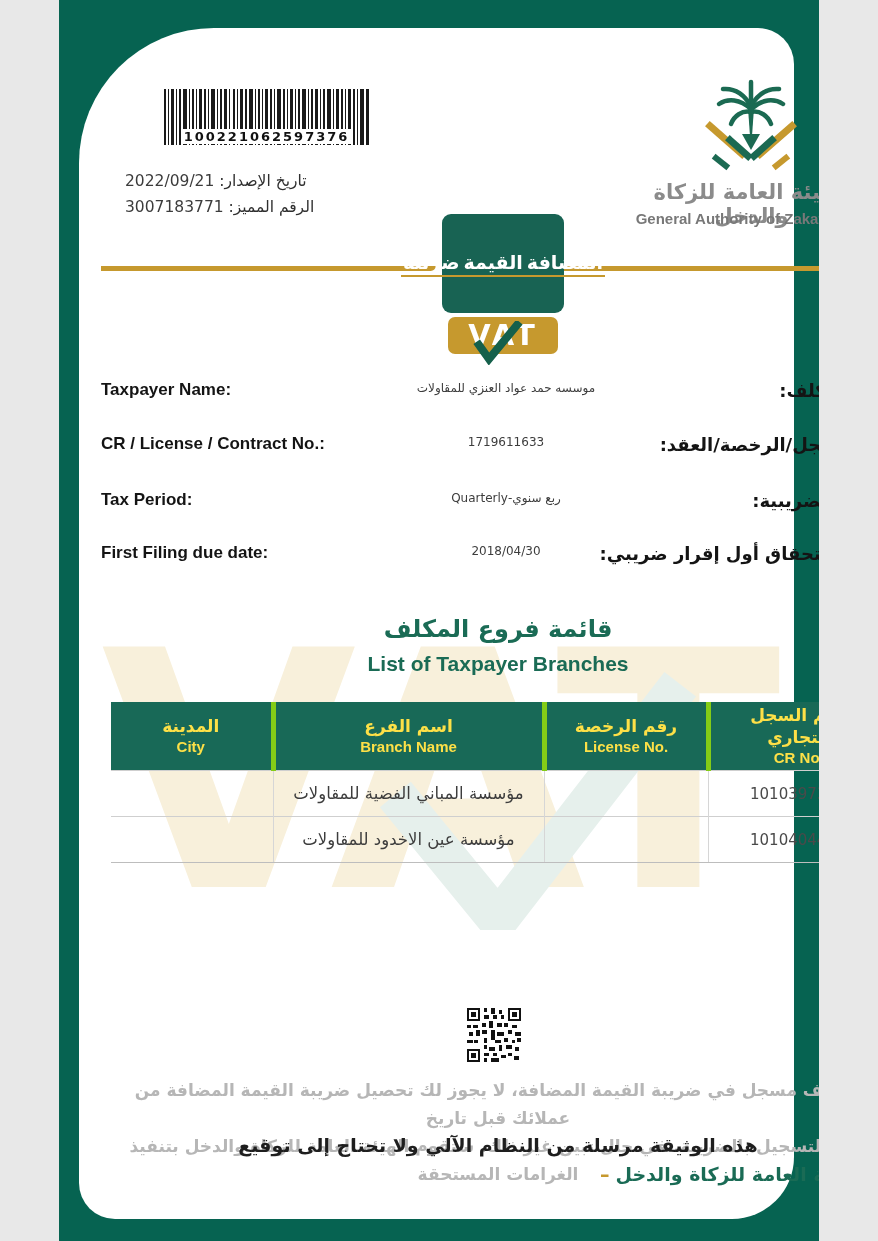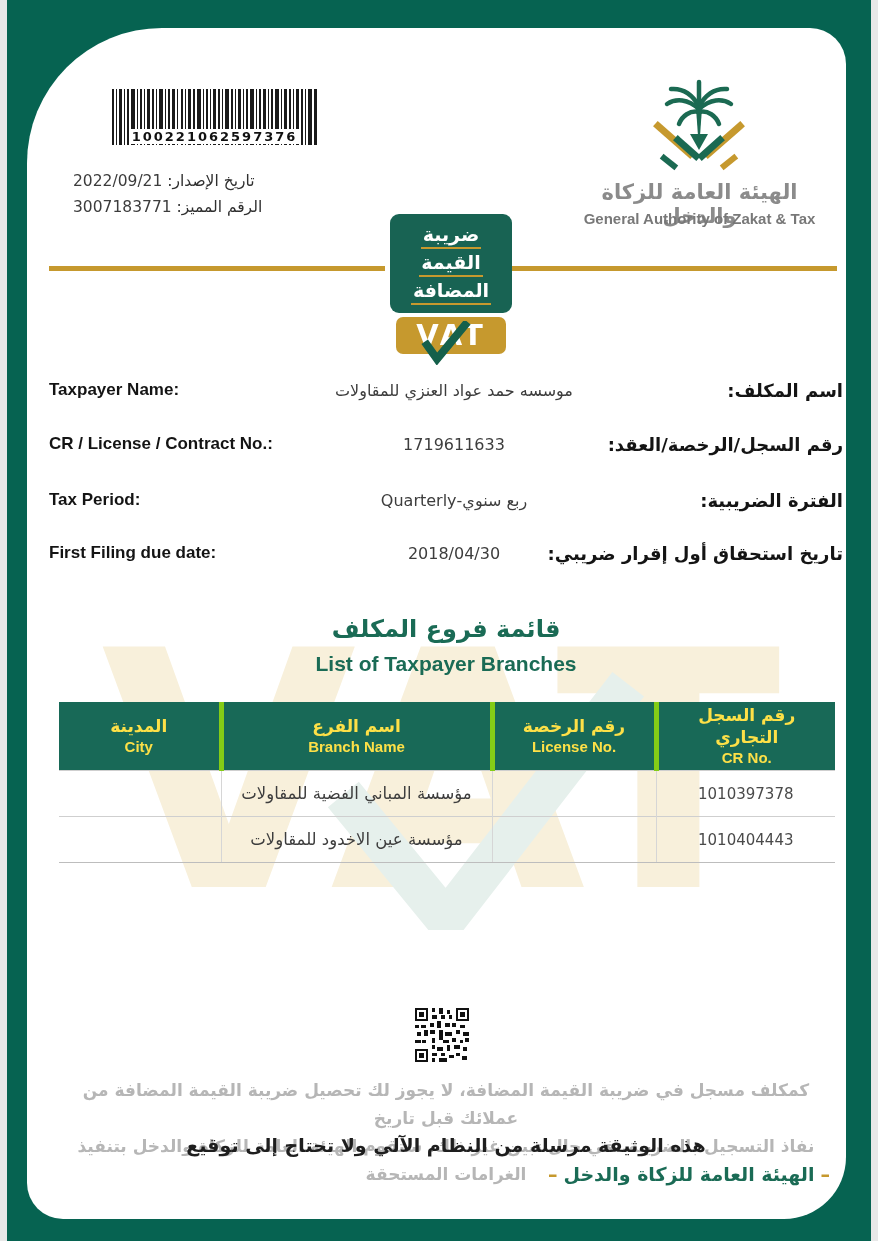--- a/index.html
+++ b/index.html
@@ -1,17 +1,17 @@
 <!DOCTYPE html>
 <html lang="ar"><head>
 <meta charset="utf-8">
 <style>
   html,body{margin:0;padding:0;background:#e8e8e8;}
   .page{
-    position:relative;width:864px;height:1241px;margin:0 auto;
+    position:relative;width:760px;height:1241px;margin:0 auto;
     background:#066351;overflow:hidden;
     font-family:"DejaVu Sans","Liberation Sans",sans-serif;
   }
   .sheet{
     position:absolute;left:20px;top:28px;right:25px;bottom:22px;
     background:#ffffff;
     border-radius:135px 36px 62px 36px;
   }
   .abs{position:absolute;}
 
@@ -42,21 +42,21 @@
     font-family:"Liberation Sans",sans-serif;}
 
   
   .rule{top:266px;height:5px;background:#C6992E;}
   .rule.left{left:42px;width:336px;}
   .rule.right{left:505px;width:325px;}
 
   
   .vat-green{
     left:383px;top:214px;width:122px;height:99px;background:#186353;
-    border-radius:9px;display:flex;flex-direction:column;align-items:center;
+    border-radius:9px;display:flex;flex-direction:row;align-items:center;
     justify-content:center;z-index:3;
   }
   .vat-word{
     color:#fff;font-size:19px;font-weight:700;line-height:22px;direction:rtl;
     border-bottom:2px solid #C6992E;padding:0 2px 2px 2px;margin:1px 0;
   }
   .vat-gold{
     left:389px;top:317px;width:110px;height:37px;background:#C6992E;
     border-radius:7px;display:flex;align-items:center;justify-content:center;
     z-index:3;
@@ -65,21 +65,21 @@
     color:#fff;font-size:29px;font-weight:900;letter-spacing:3px;
     font-family:"DejaVu Sans",sans-serif;line-height:1;
   }
   .vat-check{left:412px;top:321px;width:56px;height:44px;z-index:4;}
 
   
   .field-row{left:42px;width:794px;height:28px;}
   .f-en{position:absolute;left:0;top:0;font-size:17px;font-weight:700;color:#141414;
     font-family:"Liberation Sans","DejaVu Sans",sans-serif;white-space:nowrap;}
   .f-val{position:absolute;left:245px;width:320px;top:1px;text-align:center;
-    font-size:16px;color:#3d3d3d;direction:rtl;white-space:nowrap;}
+    font-size:12px;color:#3d3d3d;direction:rtl;white-space:nowrap;}
   .f-ar{position:absolute;right:0;top:0;font-size:18px;font-weight:700;color:#141414;
     direction:rtl;white-space:nowrap;}
 
   
   .sec-ar{top:615px;left:0;width:878px;text-align:center;font-size:24px;
     font-weight:700;color:#1A6B55;direction:rtl;z-index:2;}
   .sec-en{top:652px;left:0;width:878px;text-align:center;font-size:21px;
     font-weight:700;color:#1A6B55;z-index:2;
     font-family:"Liberation Sans","DejaVu Sans",sans-serif;}
 

